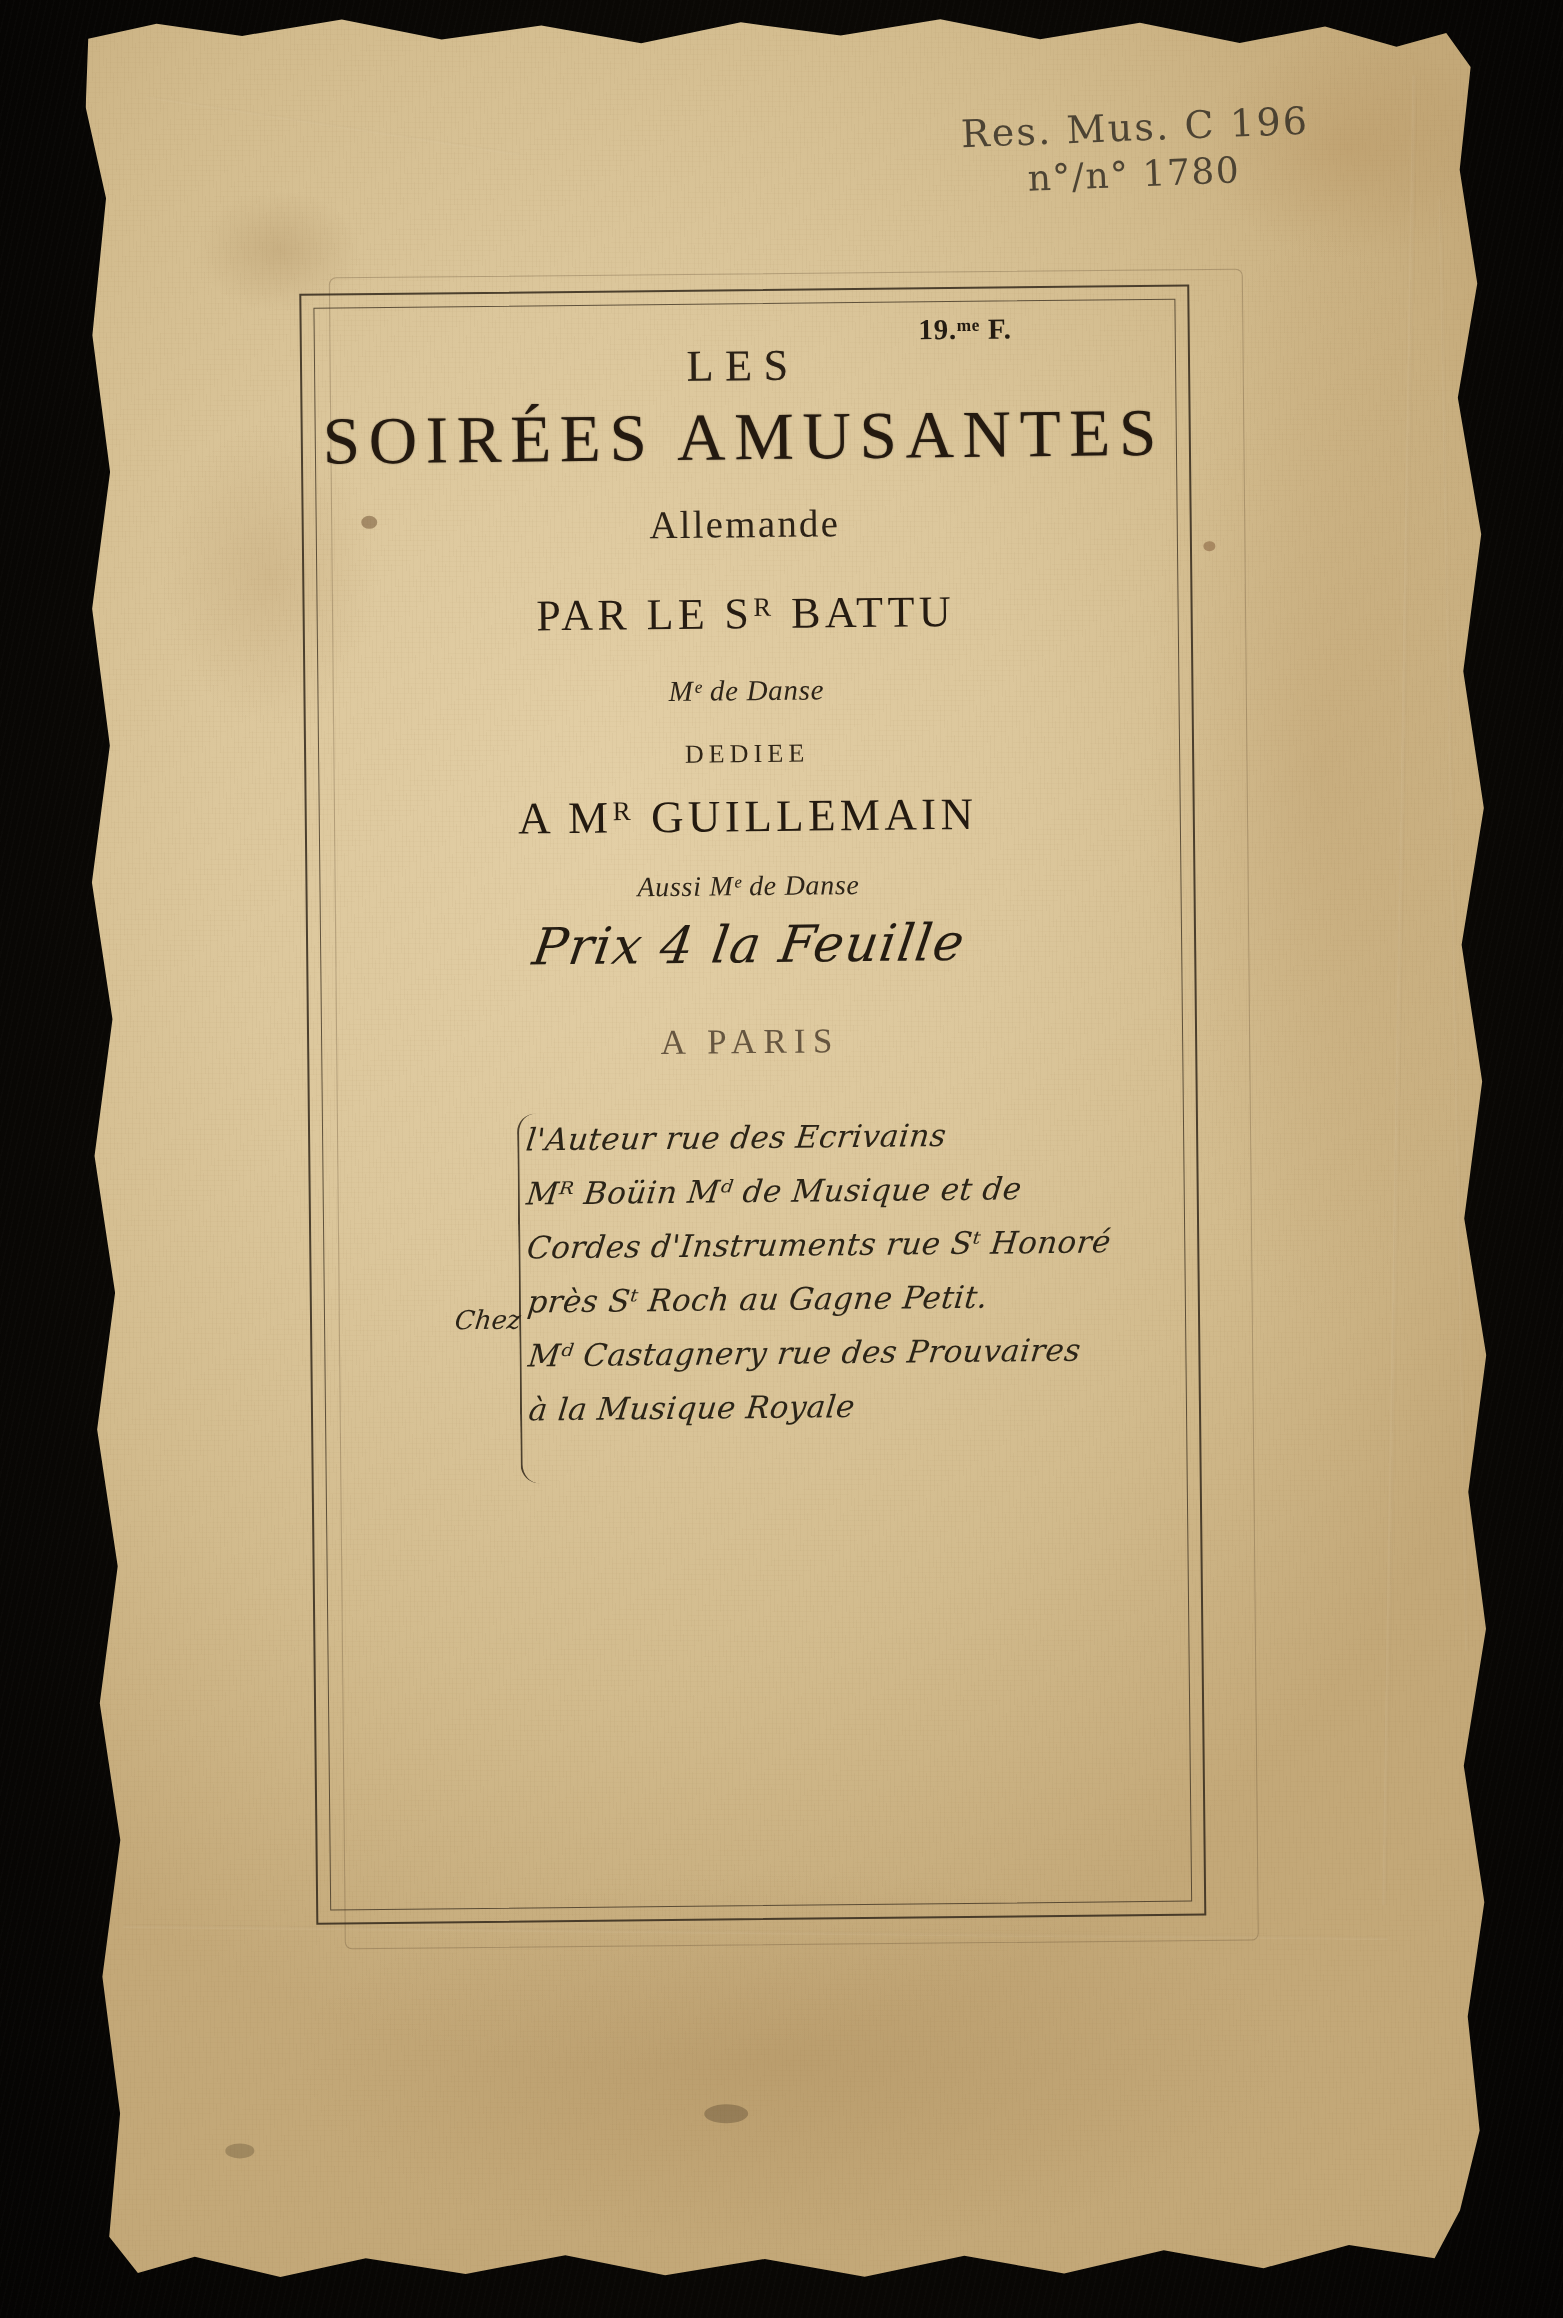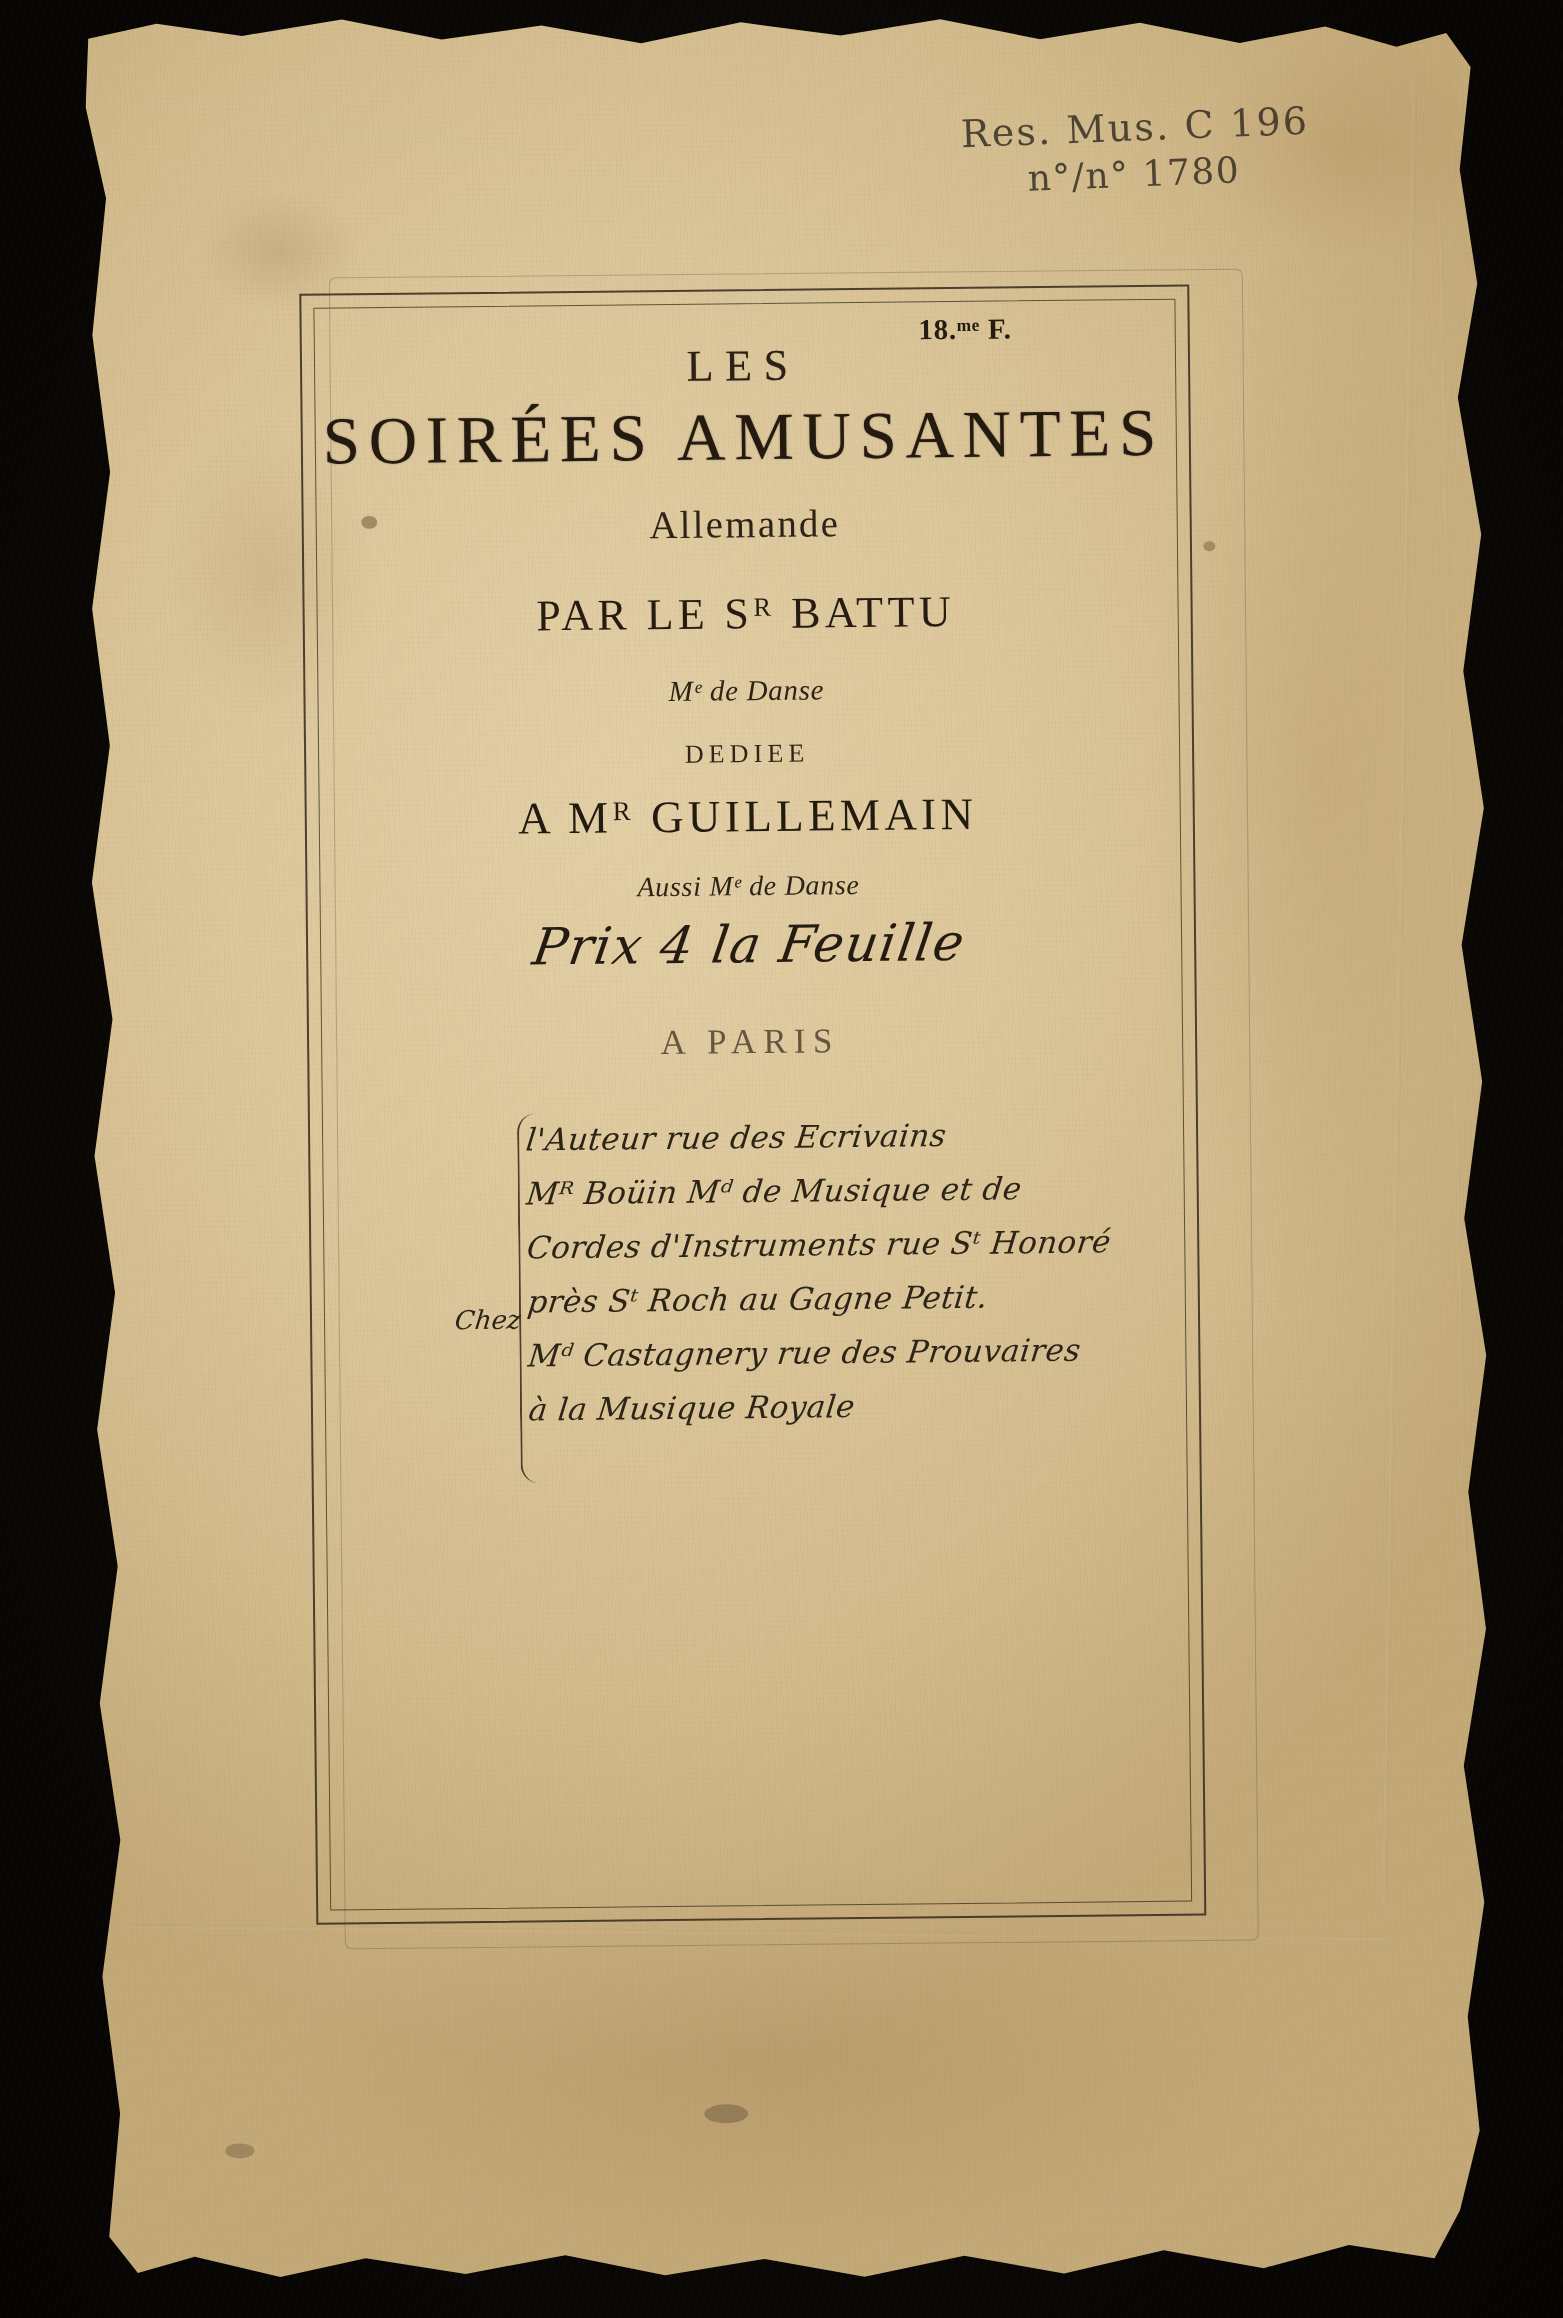--- a/index.html
+++ b/index.html
@@ -294,21 +294,21 @@
   <div id="shelfmark">
     <div class="m1">Res. Mus. C 196</div>
     <div class="m2">n°/n° 1780</div>
   </div>
 
   <div id="frame-outer">
     <div id="frame-inner"></div>
   </div>
 
   <div id="titleblock">
-    <div class="plate-no">18.ᵐᵉ F.</div>
+    <div class="plate-no">19.ᵐᵉ F.</div>
     <div class="ln l-les">LES</div>
     <div class="ln l-title">SOIRÉES AMUSANTES</div>
     <div class="ln l-allemande">Allemande</div>
     <div class="ln l-par">PAR LE Sᴿ BATTU</div>
     <div class="ln l-mdedanse">Mᵉ de Danse</div>
     <div class="ln l-dediee">DEDIEE</div>
     <div class="ln l-guillemain">A Mᴿ GUILLEMAIN</div>
     <div class="ln l-aussi">Aussi Mᵉ de Danse</div>
     <div class="ln l-prix">Prix 4 la Feuille</div>
     <div class="ln l-aparis">A PARIS</div>

